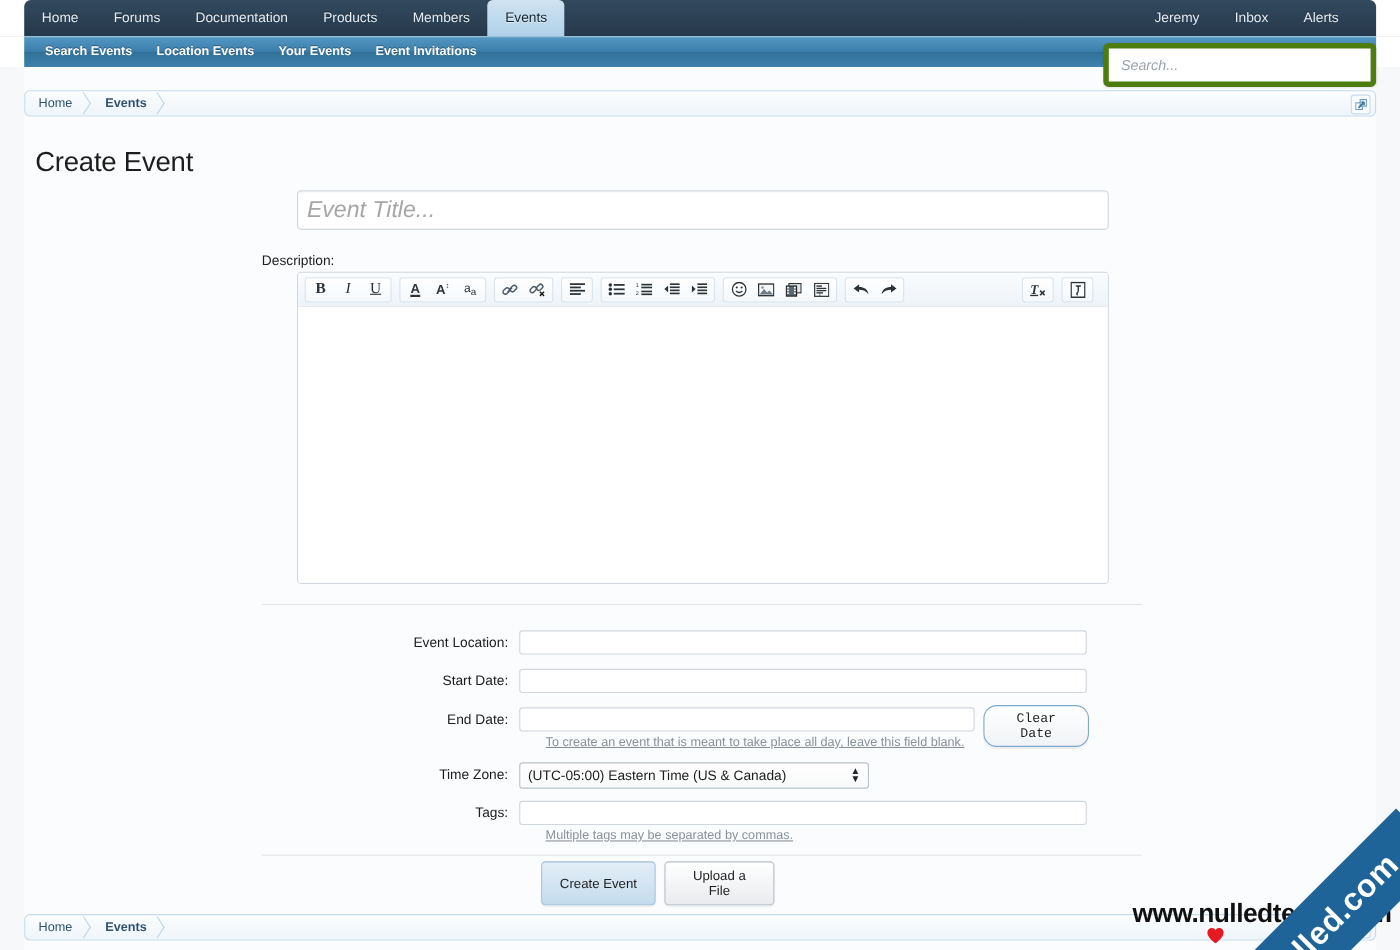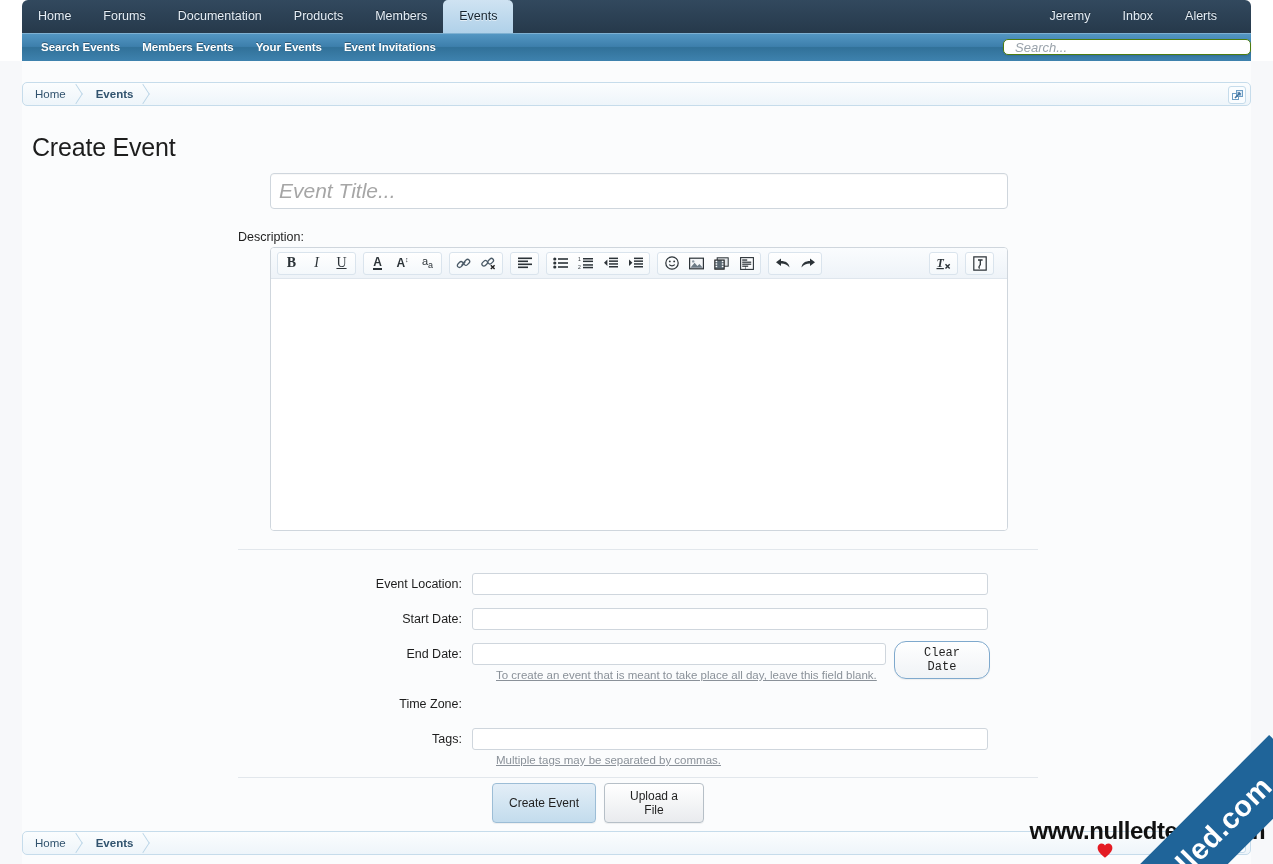--- a/index.html
+++ b/index.html
@@ -82,23 +82,23 @@
     line-height: 28px;
     text-shadow: 0 -1px 0 rgba(0,0,0,.35);
     cursor: pointer;
     white-space: nowrap;
   }
 
   
   .search-pod {
     position: absolute;
     right: 22px; top: 39px;
-    width: 248px; height: 16px;
+    width: 248px; height: 40px;
     background: #ffffff;
-    border: 1px solid #4d7c0f;
+    border: 5px solid #4d7c0f;
     border-radius: 5px;
     box-shadow: 0 1px 2px rgba(0,0,0,.10);
     display: flex; align-items: center;
     padding: 0 9px;
     z-index: 40;
   }
   .search-pod input {
     border: none; outline: none;
     width: 100%;
     font-family: "Liberation Sans", sans-serif;
@@ -392,21 +392,21 @@
     <div class="nav-right" id="nav-right">
         <div class="nav-item bold">Jeremy</div>
         <div class="nav-item">Inbox</div>
         <div class="nav-item">Alerts</div>
       </div>
   </div>
 
   <div class="subnav-outer">
     <div class="subnav" id="subnav">
         <div class="subnav-item">Search Events</div>
-        <div class="subnav-item">Members Events</div>
+        <div class="subnav-item">Location Events</div>
         <div class="subnav-item">Your Events</div>
         <div class="subnav-item">Event Invitations</div>
       </div>
   </div>
 
   <div class="search-pod">
     <input type="text" placeholder="Search..." style="">
   </div>
 
   <div class="content-band"></div>
@@ -625,20 +625,27 @@
 
     <div class="field-row" style="top:483px;">
       <div class="field-label">End Date:</div>
       <input class="text-input" type="text" style="width: 414px;">
       <button class="btn outline-blue" style="margin-left:8px;margin-top:-2px;width:96px;font-family:Liberation Mono, monospace;">Clear Date</button>
     </div>
     <div class="hint" style="left:496px; top:509px;">To create an event that is meant to take place all day, leave this field blank.</div>
 
     <div class="field-row" style="top:533px;">
       <div class="field-label">Time Zone:</div>
+      <div class="select-box">
+        <span>(UTC-05:00) Eastern Time (US &amp; Canada)</span>
+        <span class="select-arrows">
+          <span>▲</span>
+            <span>▼</span>
+        </span>
+      </div>
     </div>
 
     <div class="field-row" style="top:568px;align-items:flex-end;">
       <div class="field-label">Tags:</div>
       <input class="text-input" type="text" style="">
     </div>
     <div class="hint" style="left:496px; top:594px;">Multiple tags may be separated by commas.</div>
 
     <div class="divider" style="top:617px;"></div>
 

